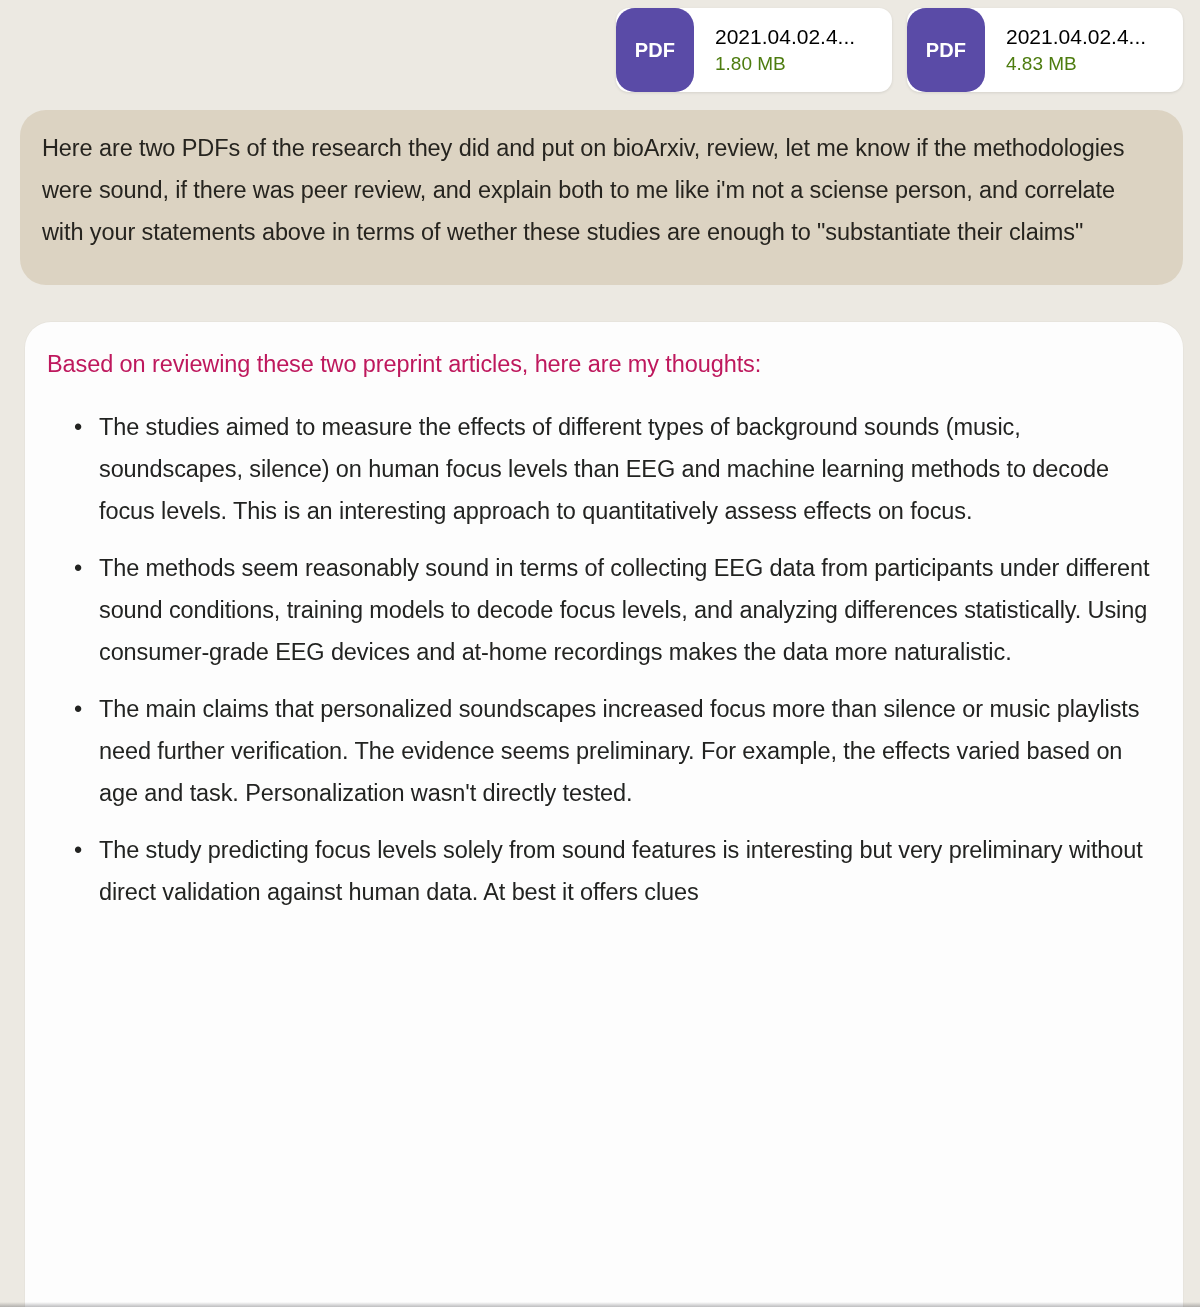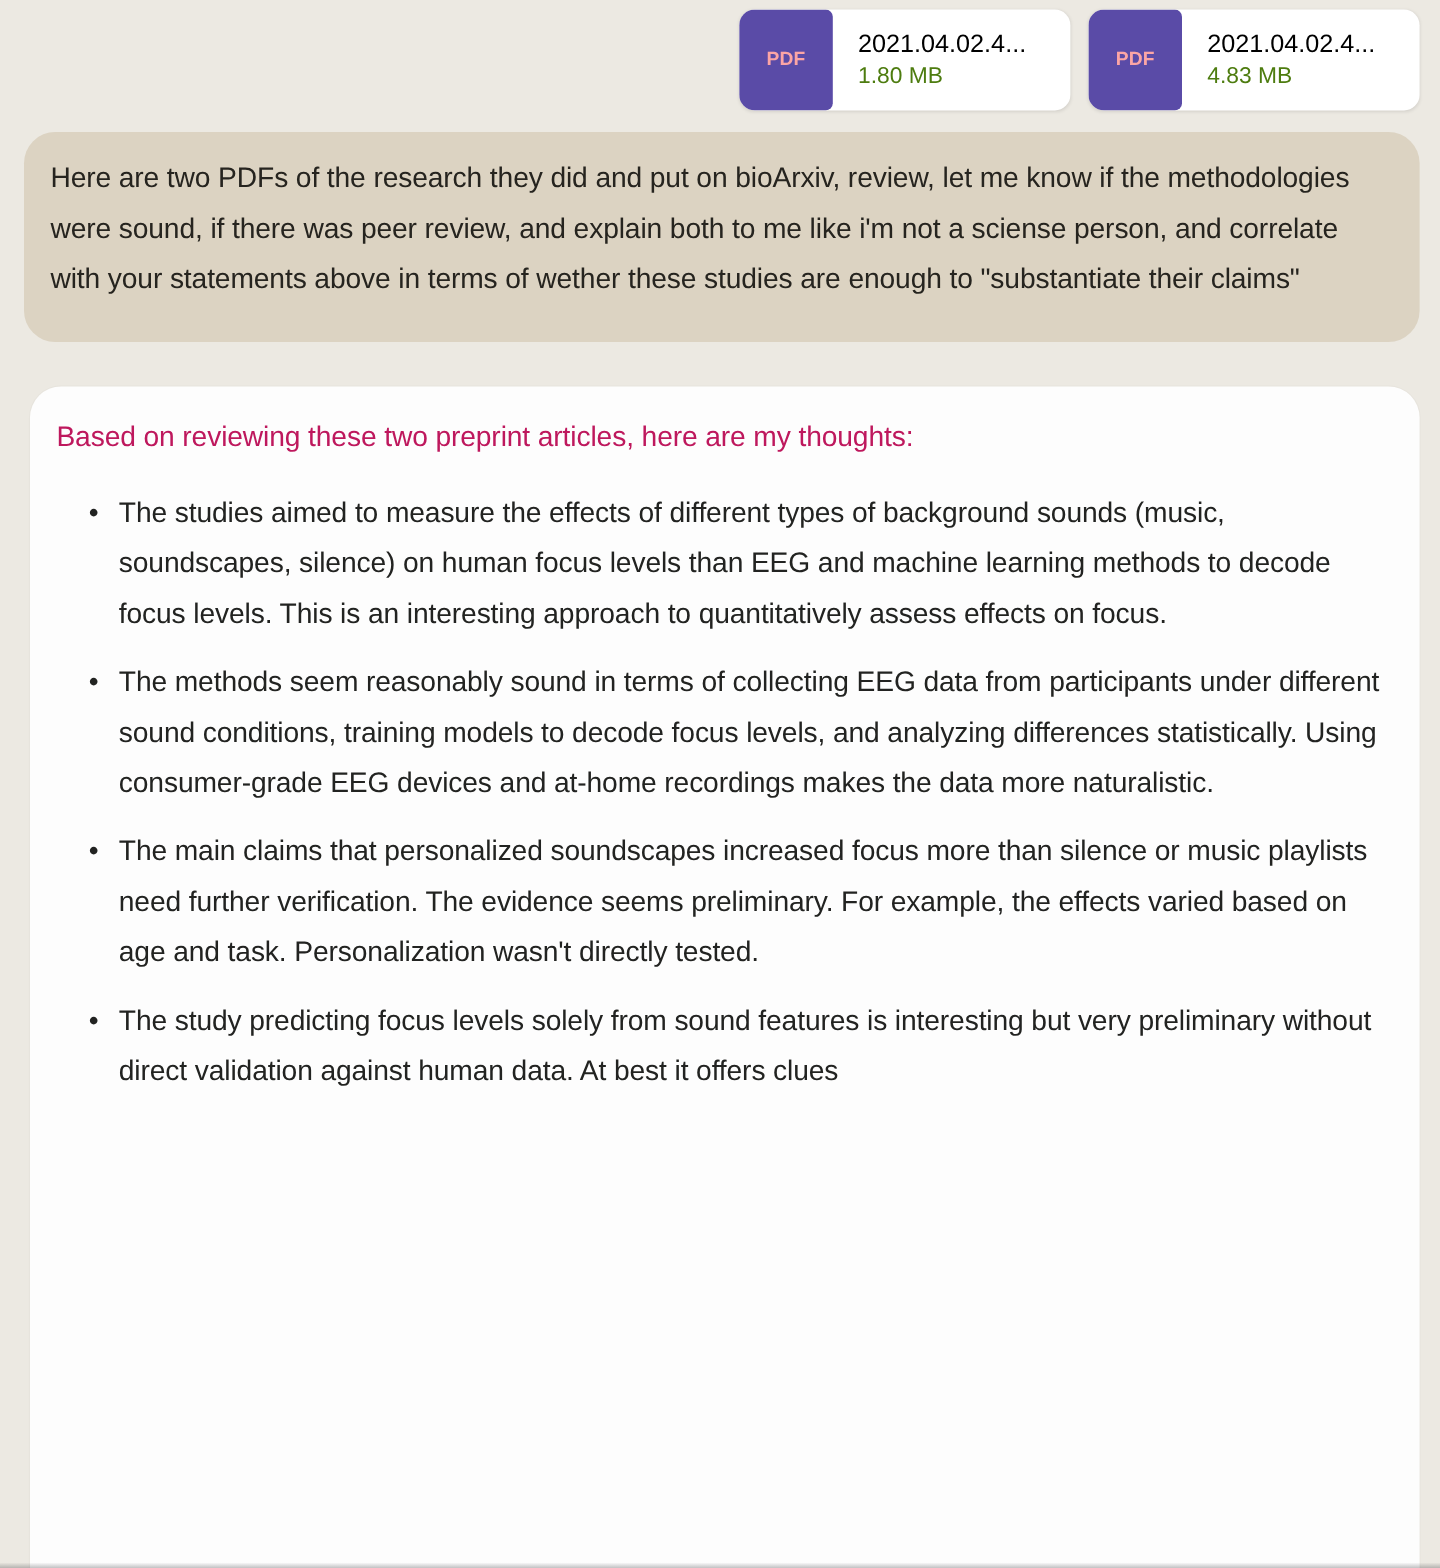--- a/index.html
+++ b/index.html
@@ -28,28 +28,28 @@
     border-radius: 13px;
     display: flex;
     overflow: hidden;
     box-shadow: 0 1px 3px rgba(0,0,0,0.10);
     cursor: pointer;
   }
   .chip-badge {
     width: 78px;
     flex: 0 0 78px;
     background: #5A4BA7;
-    color: #fca5a5;
+    color: #ffffff;
     display: flex;
     align-items: center;
     justify-content: center;
-    font-size: 16px;
+    font-size: 20px;
     font-weight: 700;
     letter-spacing: 0.2px;
-    border-radius: 6px;
+    border-radius: 19px;
   }
   .chip-meta {
     flex: 1;
     display: flex;
     flex-direction: column;
     justify-content: center;
     padding-left: 21px;
     gap: 4px;
     min-width: 0;
   }

